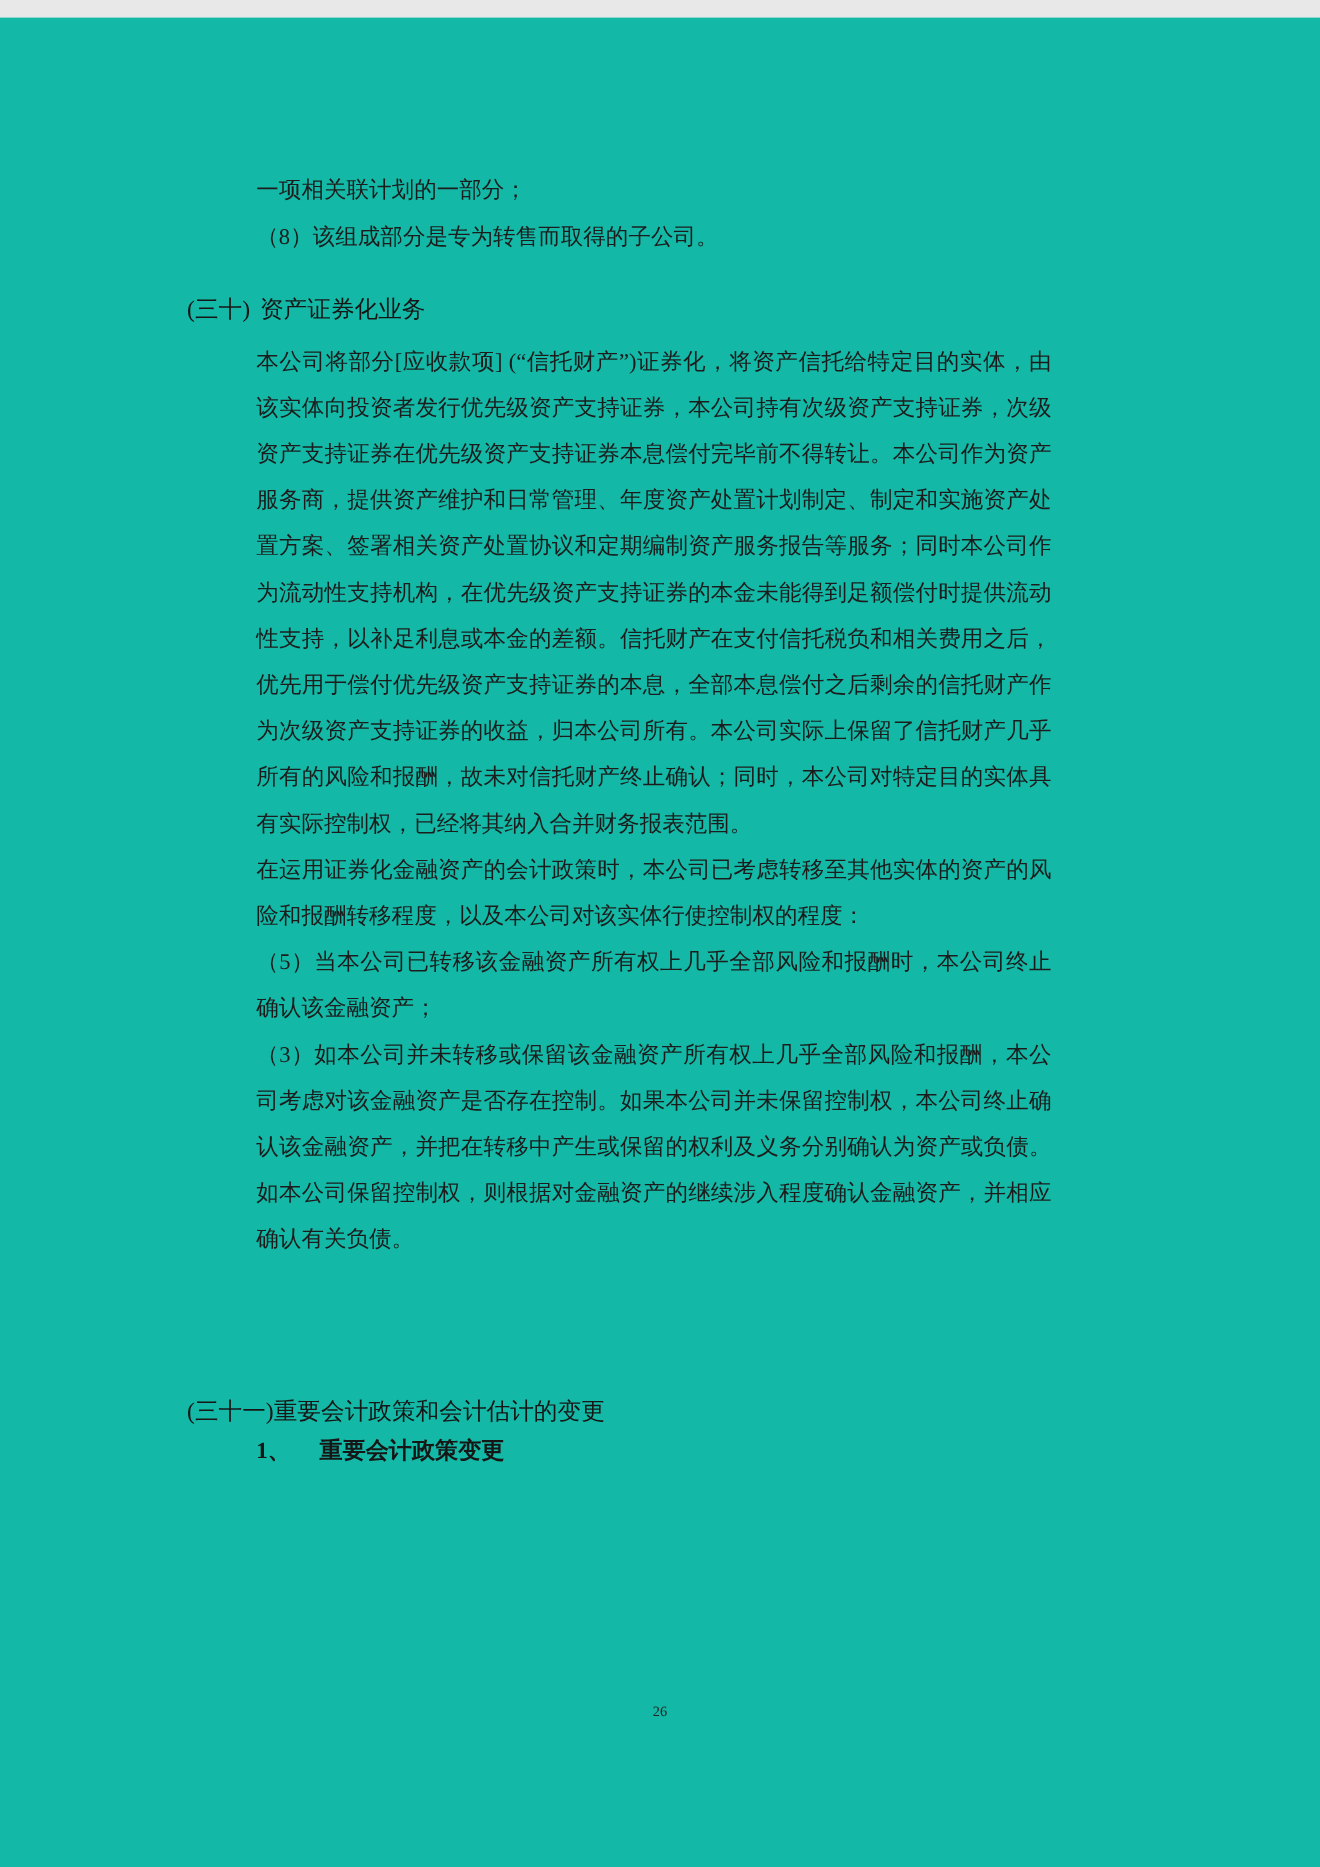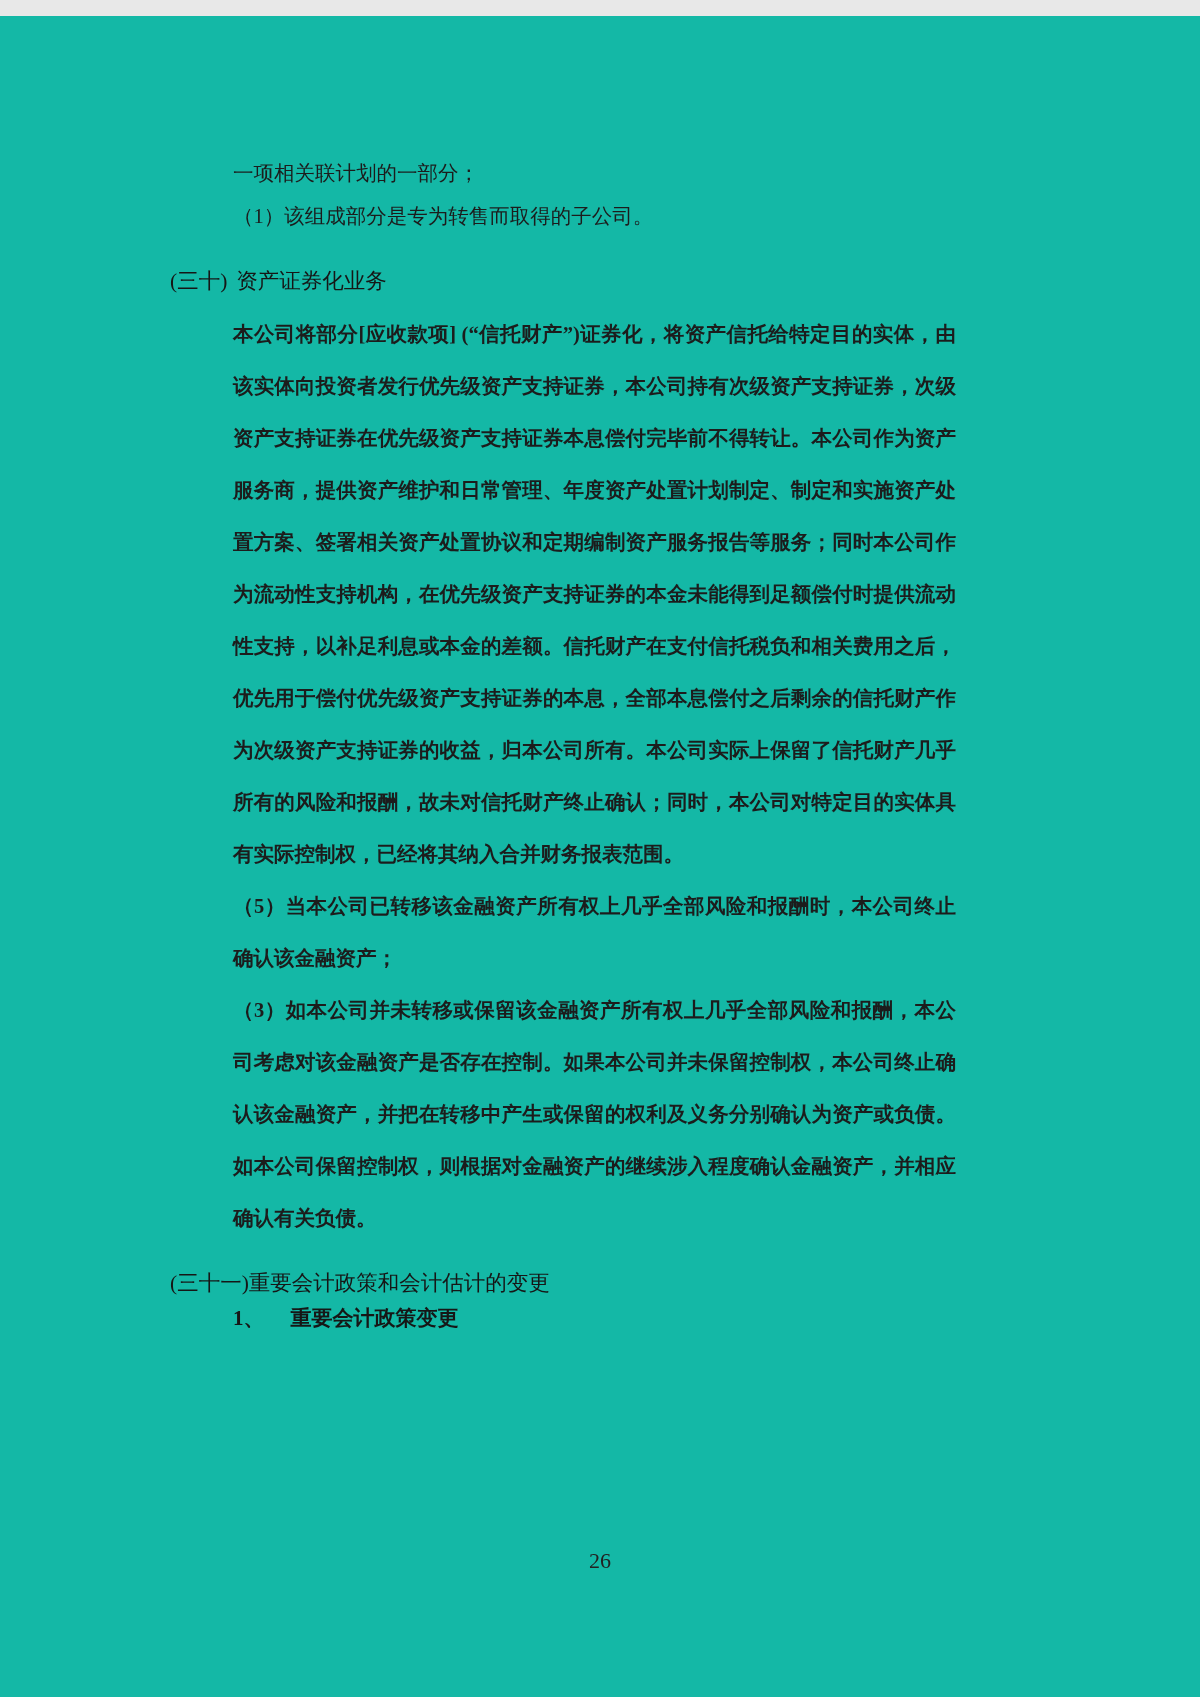--- a/index.html
+++ b/index.html
@@ -35,59 +35,60 @@
   #h30 .sec-label { margin-right: 9px; }
   #h31 .sec-label { margin-right: 0; }
   .body-block {
     position: absolute;
     left: 233px;
     width: 723px;
     font-size: 20.5px;
     text-align: justify;
     text-justify: inter-ideograph;
   }
-  #body30 { top: 292px; line-height: 52px; font-weight: bold; }
+  #body30 { top: 292px; line-height: 42px; }
   #body31 { top: 1323px; line-height: 41px; }
   .body-block p { margin: 0; }
   .subheading {
     position: absolute;
     left: 233px;
     top: 1288px;
     font-size: 21px;
     font-weight: bold;
     white-space: nowrap;
     color: #161616;
   }
   .sub-num { margin-right: 26px; }
   .page-number {
     position: absolute;
     left: 0;
     top: 1532px;
     width: 100%;
     text-align: center;
-    font-size: 22px;
+    font-size: 13px;
     color: #222;
   }
 </style>
 </head>
 <body>
 
 <div class="page">
 
   <div class="intro">
     <div class="line">一项相关联计划的一部分；</div>
-    <div class="line">（1）该组成部分是专为转售而取得的子公司。</div>
+    <div class="line">（8）该组成部分是专为转售而取得的子公司。</div>
   </div>
 
   <h2 class="sec-heading" id="h30">
     <span class="sec-label">(三十)</span><span class="sec-title">资产证券化业务</span>
   </h2>
 
   <div class="body-block" id="body30">
     <p>本公司将部分[应收款项] (“信托财产”)证券化，将资产信托给特定目的实体，由该实体向投资者发行优先级资产支持证券，本公司持有次级资产支持证券，次级资产支持证券在优先级资产支持证券本息偿付完毕前不得转让。本公司作为资产服务商，提供资产维护和日常管理、年度资产处置计划制定、制定和实施资产处置方案、签署相关资产处置协议和定期编制资产服务报告等服务；同时本公司作为流动性支持机构，在优先级资产支持证券的本金未能得到足额偿付时提供流动性支持，以补足利息或本金的差额。信托财产在支付信托税负和相关费用之后，优先用于偿付优先级资产支持证券的本息，全部本息偿付之后剩余的信托财产作为次级资产支持证券的收益，归本公司所有。本公司实际上保留了信托财产几乎所有的风险和报酬，故未对信托财产终止确认；同时，本公司对特定目的实体具有实际控制权，已经将其纳入合并财务报表范围。</p>
+    <p>在运用证券化金融资产的会计政策时，本公司已考虑转移至其他实体的资产的风险和报酬转移程度，以及本公司对该实体行使控制权的程度：</p>
     <p>（5）当本公司已转移该金融资产所有权上几乎全部风险和报酬时，本公司终止确认该金融资产；</p>
     <p>（3）如本公司并未转移或保留该金融资产所有权上几乎全部风险和报酬，本公司考虑对该金融资产是否存在控制。如果本公司并未保留控制权，本公司终止确认该金融资产，并把在转移中产生或保留的权利及义务分别确认为资产或负债。如本公司保留控制权，则根据对金融资产的继续涉入程度确认金融资产，并相应确认有关负债。</p>
   </div>
 
   <h2 class="sec-heading" id="h31">
     <span class="sec-label">(三十一)</span><span class="sec-title">重要会计政策和会计估计的变更</span>
   </h2>
 
   <div class="subheading">
     <span class="sub-num">1、</span><span class="sub-title">重要会计政策变更</span>

